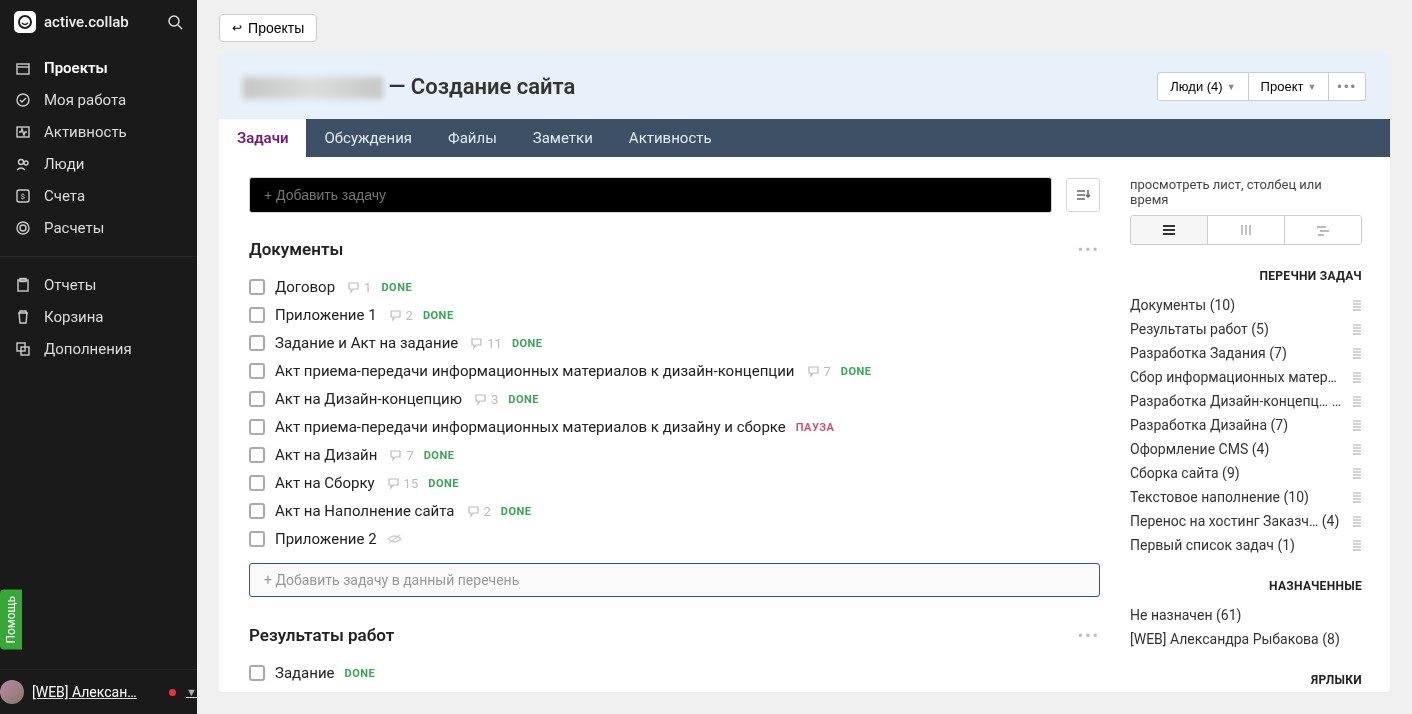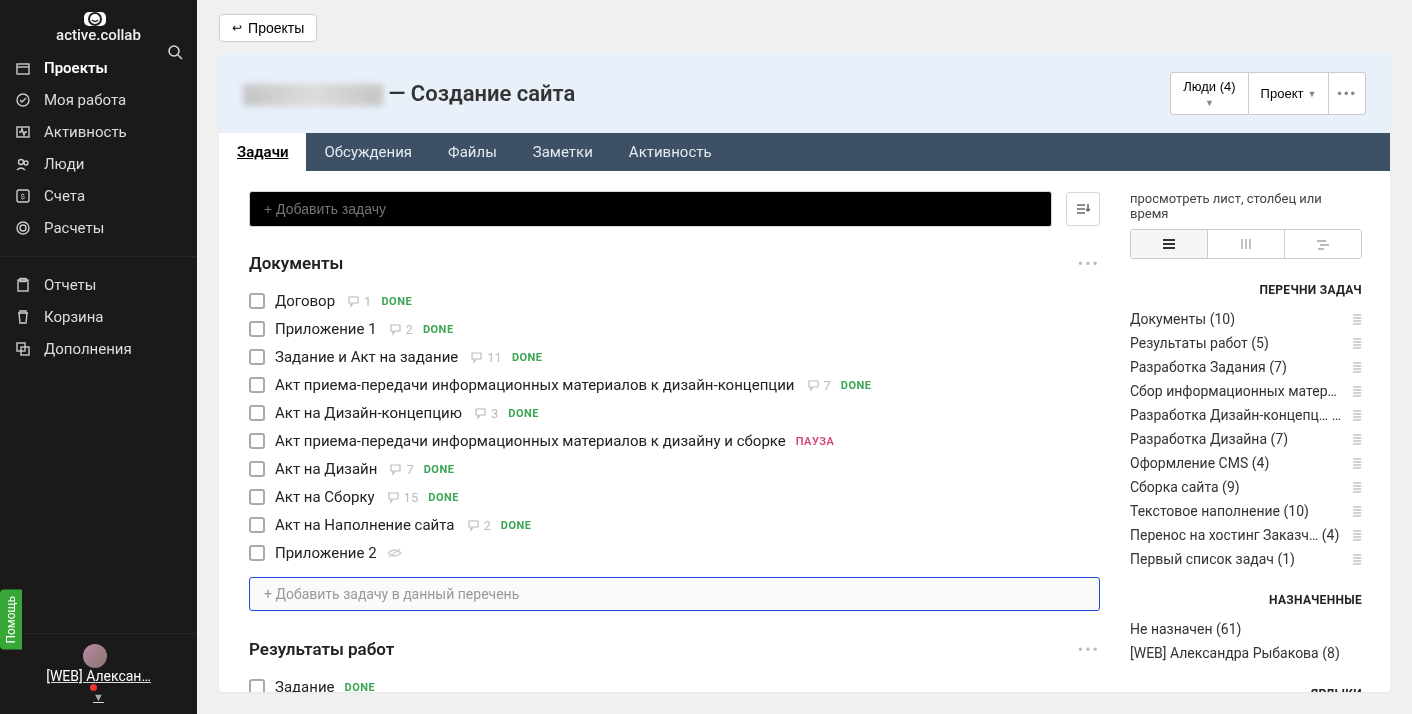--- a/index.html
+++ b/index.html
@@ -2,21 +2,21 @@
 <html><head>
 <meta charset="utf-8">
 <style>
 * { margin: 0; padding: 0; box-sizing: border-box; }
 body { font-family: -apple-system, BlinkMacSystemFont, "Segoe UI", Roboto, sans-serif; font-size: 14px; color: #333; background: #f0f0f0; overflow: hidden; }
 .app { display: flex; width: 1412px; height: 714px; }
 
 
 .sidebar { width: 197px; background: #1a1a1a; color: #ddd; display: flex; flex-direction: column; position: relative; overflow: hidden; }
 .sidebar-bg { position: absolute; inset: 0; background: radial-gradient(circle at 30% 55%, rgba(255,200,100,0.5) 0%, transparent 20%), radial-gradient(circle at 75% 75%, rgba(255,60,40,0.45) 0%, transparent 18%), radial-gradient(circle at 15% 85%, rgba(220,50,50,0.4) 0%, transparent 15%), radial-gradient(circle at 60% 40%, rgba(120,200,220,0.3) 0%, transparent 15%), #1a1a1a; }
-.sidebar > * { position: relative; z-index: 1; flex-direction: column; }
+.sidebar > * { position: relative; z-index: 1; }
 .sidebar-header { display: flex; align-items: center; padding: 12px 14px; height: 44px; }
 .logo-icon { width: 22px; height: 22px; background: #fff; border-radius: 5px; display: flex; align-items: center; justify-content: center; margin-right: 8px; }
 .brand { font-size: 15px; font-weight: 500; color: #eee; }
 .search-icon { margin-left: auto; color: #ddd; cursor: pointer; }
 .sidebar-nav { padding: 8px 0; }
 .sidebar-divider { height: 1px; background: rgba(255,255,255,0.06); margin: 4px 0; }
 .nav-item { display: flex; align-items: center; padding: 7px 14px; font-size: 15px; color: #ddd; cursor: pointer; }
 .nav-item.active { font-weight: 600; color: #fff; }
 .nav-icon { width: 18px; margin-right: 12px; display: flex; align-items: center; justify-content: center; }
 .sidebar-footer { margin-top: auto; display: flex; align-items: center; padding: 10px 0; border-top: 1px solid rgba(255,255,255,0.06); text-decoration: underline; }
@@ -30,28 +30,28 @@
 .main { flex: 1; display: flex; flex-direction: column; background: #f0f0f0; }
 .breadcrumb-bar { padding: 14px 22px 10px; }
 .breadcrumb-btn { background: #fff; border: 1px solid #ccc; border-radius: 4px; padding: 5px 12px; font-size: 14px; cursor: pointer; display: inline-flex; align-items: center; gap: 6px; }
 
 .project-card { margin: 0 22px 22px; background: #fff; border-radius: 4px; box-shadow: 0 1px 2px rgba(0,0,0,0.04); flex: 1; display: flex; flex-direction: column; overflow: hidden; }
 .project-header { background: #e8f0fa; padding: 20px 24px 18px; display: flex; align-items: center; }
 .blurred-name { display: inline-block; width: 140px; height: 22px; background: linear-gradient(90deg,#c5c5c5,#dcdcdc,#c5c5c5); filter: blur(3px); border-radius: 3px; vertical-align: middle; }
 .project-title { font-size: 22px; font-weight: 600; color: #333; }
 .header-actions { margin-left: auto; display: flex; gap: 0; }
 .hdr-btn { background: #fff; border: 1px solid #ccc; padding: 6px 12px; font-size: 13px; cursor: pointer; display: inline-flex; align-items: center; gap: 4px; }
-.hdr-btn:first-child { border-radius: 3px 0 0 3px; flex-direction: column; }
+.hdr-btn:first-child { border-radius: 3px 0 0 3px; }
 .hdr-btn:nth-child(2) { border-left: none; }
 .hdr-btn:last-child { border-left: none; border-radius: 0 3px 3px 0; padding: 6px 8px; }
 .caret { font-size: 9px; color: #888; }
 
 .tabs { background: #3d5066; display: flex; padding: 0 |10px; }
 .tab { padding: 10px 18px; font-size: 15px; color: #e5eaf0; cursor: pointer; }
-.tab.active { background: #fff; color: #000000; font-weight: 600; text-decoration: underline; }
+.tab.active { background: #fff; color: #701a75; font-weight: 600; }
 
 .content-row { display: flex; flex: 1; overflow: hidden; }
 .tasks-col { flex: 1; padding: 20px 30px; overflow-y: auto; }
 .add-task-row { display: flex; gap: 14px; align-items: center; margin-bottom: 26px; }
 .add-task-input { flex: 1; border: 1px solid #d5d5d5; border-radius: 3px; padding: 9px 14px; font-size: 14px; color: #999; background: #000000; }
 .sort-btn { width: 34px; height: 34px; border: 1px solid #d5d5d5; border-radius: 3px; background: #fff; display: flex; align-items: center; justify-content: center; cursor: pointer; }
 
 .task-list { margin-bottom: 28px; }
 .list-header { display: flex; align-items: center; margin-bottom: 14px; }
 .list-title { font-size: 17px; font-weight: 600; color: #222; }

